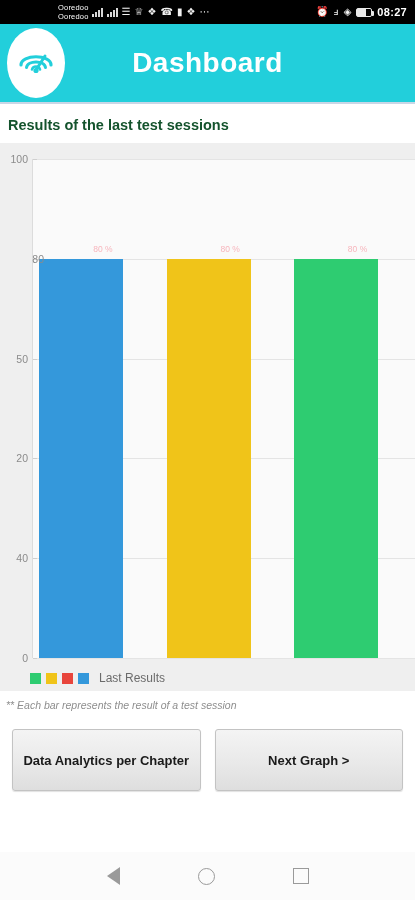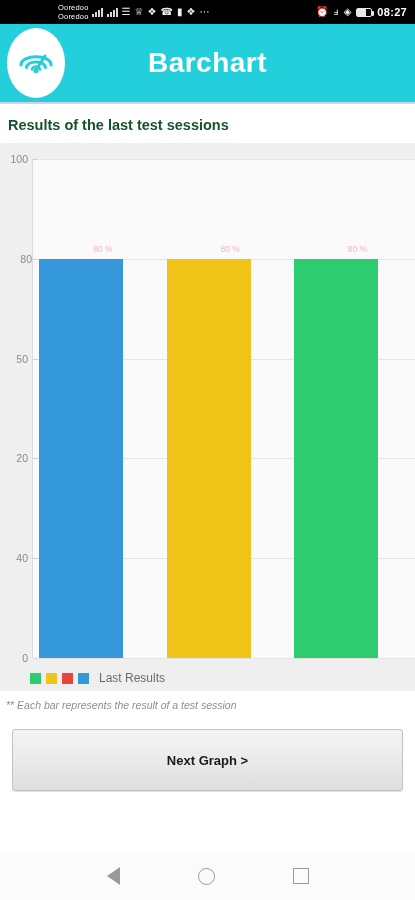--- a/index.html
+++ b/index.html
@@ -242,21 +242,21 @@
 <div class="appbar">
   <div class="logo">
     <svg width="36" height="30" viewBox="0 0 36 30">
       <path d="M3 17 C3 6, 33 6, 33 17" fill="none" stroke="#22cfdb" stroke-width="3.2" stroke-linecap="round"></path>
       <path d="M8.5 19.5 C9.5 12, 26.5 12, 27.5 19.5" fill="none" stroke="#22cfdb" stroke-width="3" stroke-linecap="round"></path>
       <path d="M14 21.5 C15 17.5, 21 17.5, 22 21.5" fill="none" stroke="#22cfdb" stroke-width="2.6" stroke-linecap="round"></path>
       <path d="M18 22 L27 8" fill="none" stroke="#22cfdb" stroke-width="3" stroke-linecap="round"></path>
       <circle cx="18" cy="22.5" r="2.6" fill="#22cfdb"></circle>
     </svg>
   </div>
-  <div class="title">Barchart</div>
+  <div class="title">Dashboard</div>
 </div>
 
 <div class="subtitle">Results of the last test sessions</div>
 
 <div class="chart-wrap">
   <div class="plot" id="plot">
       <div class="gridline" style="top: 499px;"></div>
       <div class="tick-mark" style="top: 499px;"></div>
       <div class="gridline" style="top: 399.2px;"></div>
       <div class="tick-mark" style="top: 399.2px;"></div>
@@ -273,35 +273,36 @@
       <div class="bar" title="Session 2: 80 %" style="left: 133.7px; width: 84.04px; height: 399.2px; background: rgb(240, 196, 25);"></div>
       <div class="bar-label" style="left: 175.72px; top: 84.8px; color: rgb(247, 182, 189);">80 %</div>
       <div class="bar" title="Session 3: 80 %" style="left: 261.033px; width: 84.04px; height: 399.2px; background: rgb(46, 204, 113);"></div>
       <div class="bar-label" style="left: 303.053px; top: 84.8px; color: rgb(247, 182, 189);">80 %</div>
     </div>
   <div id="ytick-holder">
       <div class="tick-label" style="top: 515px; left: 2px;">0</div>
       <div class="tick-label" style="top: 415.2px; left: 2px;">40</div>
       <div class="tick-label" style="top: 315.4px; left: 2px;">20</div>
       <div class="tick-label" style="top: 215.6px; left: 2px;">50</div>
-      <div class="tick-label" style="top: 115.8px; left: 6px;">80</div>
+      <div class="tick-label" style="top: 115.8px; left: 18px;">80</div>
       <div class="tick-label" style="top: 16px; left: 2px;">100</div>
     </div>
   <div class="legend">
     <span class="sw" style="background: rgb(46, 204, 113);"></span>
     <span class="sw" style="background: rgb(240, 196, 25);"></span>
     <span class="sw" style="background: rgb(232, 69, 60);"></span>
     <span class="sw" style="background: rgb(52, 152, 219);"></span>
     <span class="ltxt">Last Results</span>
   </div>
 </div>
 
 <div class="footnote">** Each bar represents the result of a test session</div>
 
 <div class="btn-row">
+  <div class="btn">Data Analytics per Chapter</div>
   <div class="btn">Next Graph &gt;</div>
 </div>
 
 <div class="navbar">
   <span class="nav-back"></span>
   <span class="nav-home"></span>
   <span class="nav-recent"></span>
 </div>
 
 </body></html>

